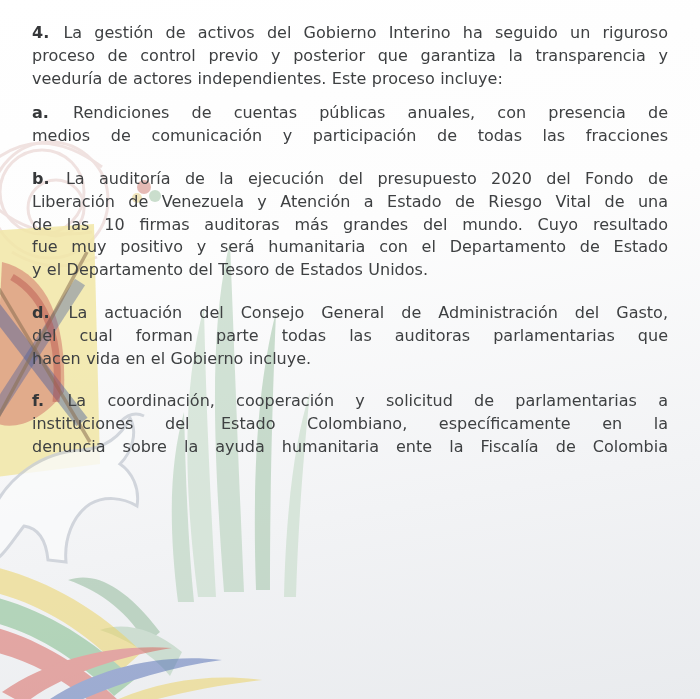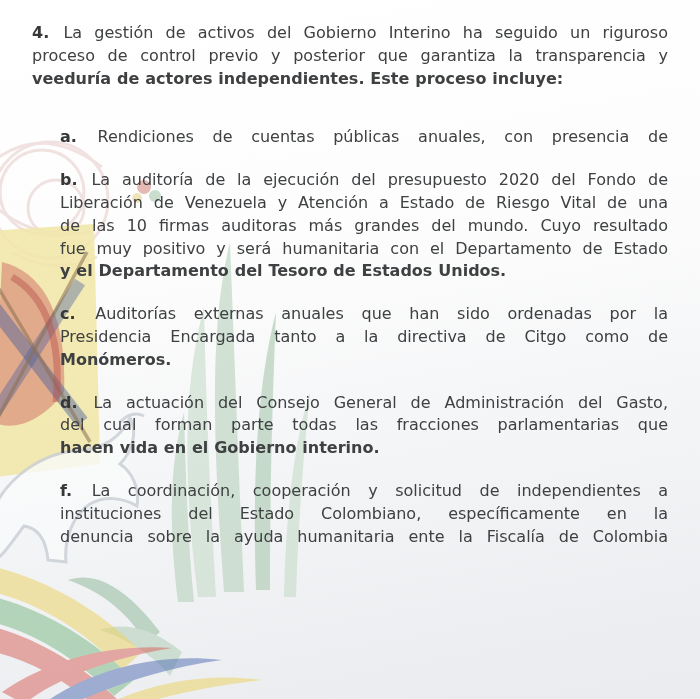--- a/index.html
+++ b/index.html
@@ -20,28 +20,28 @@
     position: absolute;
     left: 0; top: 0;
     width: 700px;
     padding: 22px 32px 0 32px;
     box-sizing: border-box;
     color: #3e4042;
     font-size: 16px;
     line-height: 22.8px;
   }
   .para { margin: 0 0 20px 0; }
-  .para.intro { margin-bottom: 36px; }
-  .para.indent { margin-left: 28px; }
+  .para.intro { margin-bottom: 12px; }
+  .para.indent { }
   .line {
     text-align: justify;
     text-align-last: justify;
     word-spacing: 0.02em;
   }
-  .line.last { text-align-last: left; font-weight: bold; }
+  .line.last { text-align-last: left; }
   .para b {
     font-weight: 700;
     color: #353739;
     padding-right: 2px;
   }
 </style>
 </head>
 <body>
 
 <svg class="watermark" viewBox="0 0 380 620" xmlns="http://www.w3.org/2000/svg" aria-hidden="true">
@@ -101,37 +101,33 @@
 
 <div class="content">
   <div>
       <div class="para intro">
         <div class="line"><b>4.</b> <span>La gestión de activos del Gobierno Interino ha seguido un riguroso</span></div>
         <div class="line">proceso de control previo y posterior que garantiza la transparencia y</div>
         <div class="line last">veeduría de actores independientes. Este proceso incluye:</div>
       </div>
       <div class="para indent">
         <div class="line"><b>a.</b> <span>Rendiciones de cuentas públicas anuales, con presencia de</span></div>
+        <div class="line">medios de comunicación y participación de todas las fracciones</div>
       </div>
       <div class="para indent">
         <div class="line"><b>b.</b> <span>La auditoría de la ejecución del presupuesto 2020 del Fondo de</span></div>
         <div class="line">Liberación de Venezuela y Atención a Estado de Riesgo Vital de una</div>
         <div class="line">de las 10 firmas auditoras más grandes del mundo. Cuyo resultado</div>
         <div class="line">fue muy positivo y será humanitaria con el Departamento de Estado</div>
         <div class="line last">y el Departamento del Tesoro de Estados Unidos.</div>
       </div>
       <div class="para indent">
-        <div class="line"><b>c.</b> <span>Auditorías externas anuales que han sido ordenadas por la</span></div>
-        <div class="line">Presidencia Encargada tanto a la directiva de Citgo como de</div>
-        <div class="line last">Monómeros.</div>
+        <div class="line"><b>d.</b> <span>La actuación del Consejo General de Administración del Gasto,</span></div>
+        <div class="line">del cual forman parte todas las auditoras parlamentarias que</div>
+        <div class="line last">hacen vida en el Gobierno incluye.</div>
       </div>
       <div class="para indent">
-        <div class="line"><b>d.</b> <span>La actuación del Consejo General de Administración del Gasto,</span></div>
-        <div class="line">del cual forman parte todas las fracciones parlamentarias que</div>
-        <div class="line last">hacen vida en el Gobierno interino.</div>
-      </div>
-      <div class="para indent">
-        <div class="line"><b>f.</b> <span>La coordinación, cooperación y solicitud de independientes a</span></div>
+        <div class="line"><b>f.</b> <span>La coordinación, cooperación y solicitud de parlamentarias a</span></div>
         <div class="line">instituciones del Estado Colombiano, específicamente en la</div>
         <div class="line">denuncia sobre la ayuda humanitaria ente la Fiscalía de Colombia</div>
       </div>
     </div>
 </div>
 
 </body></html>

